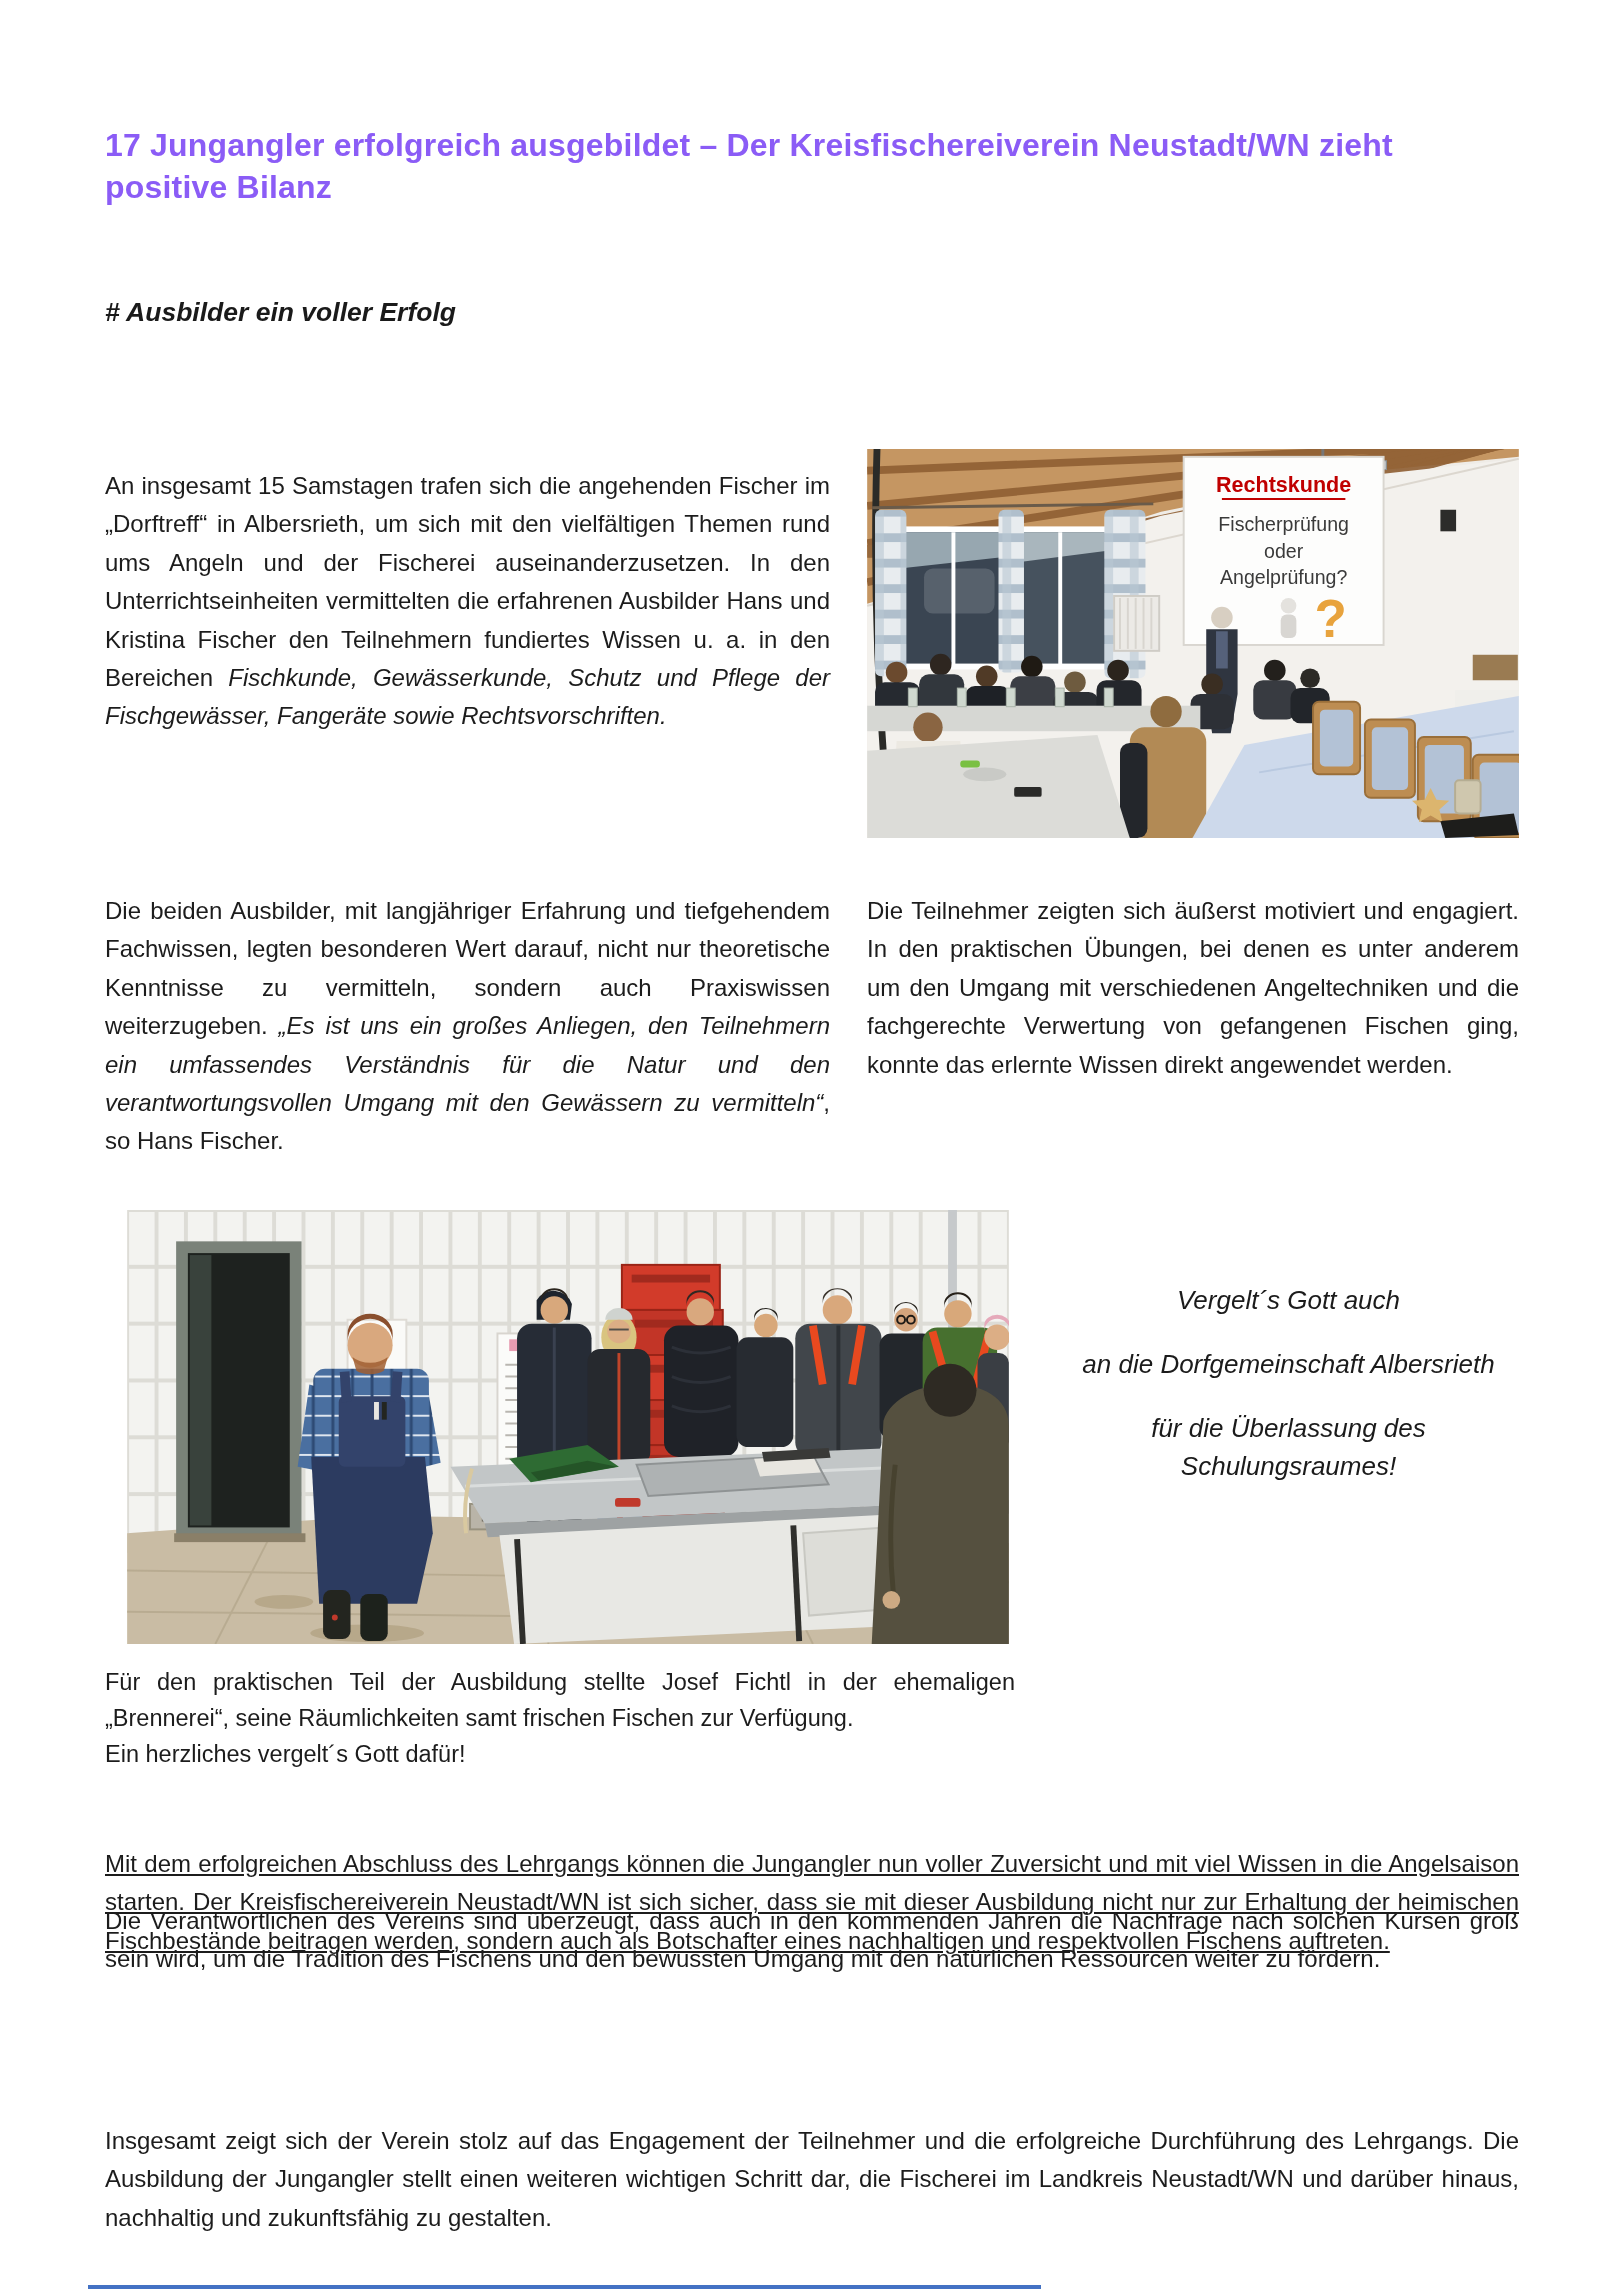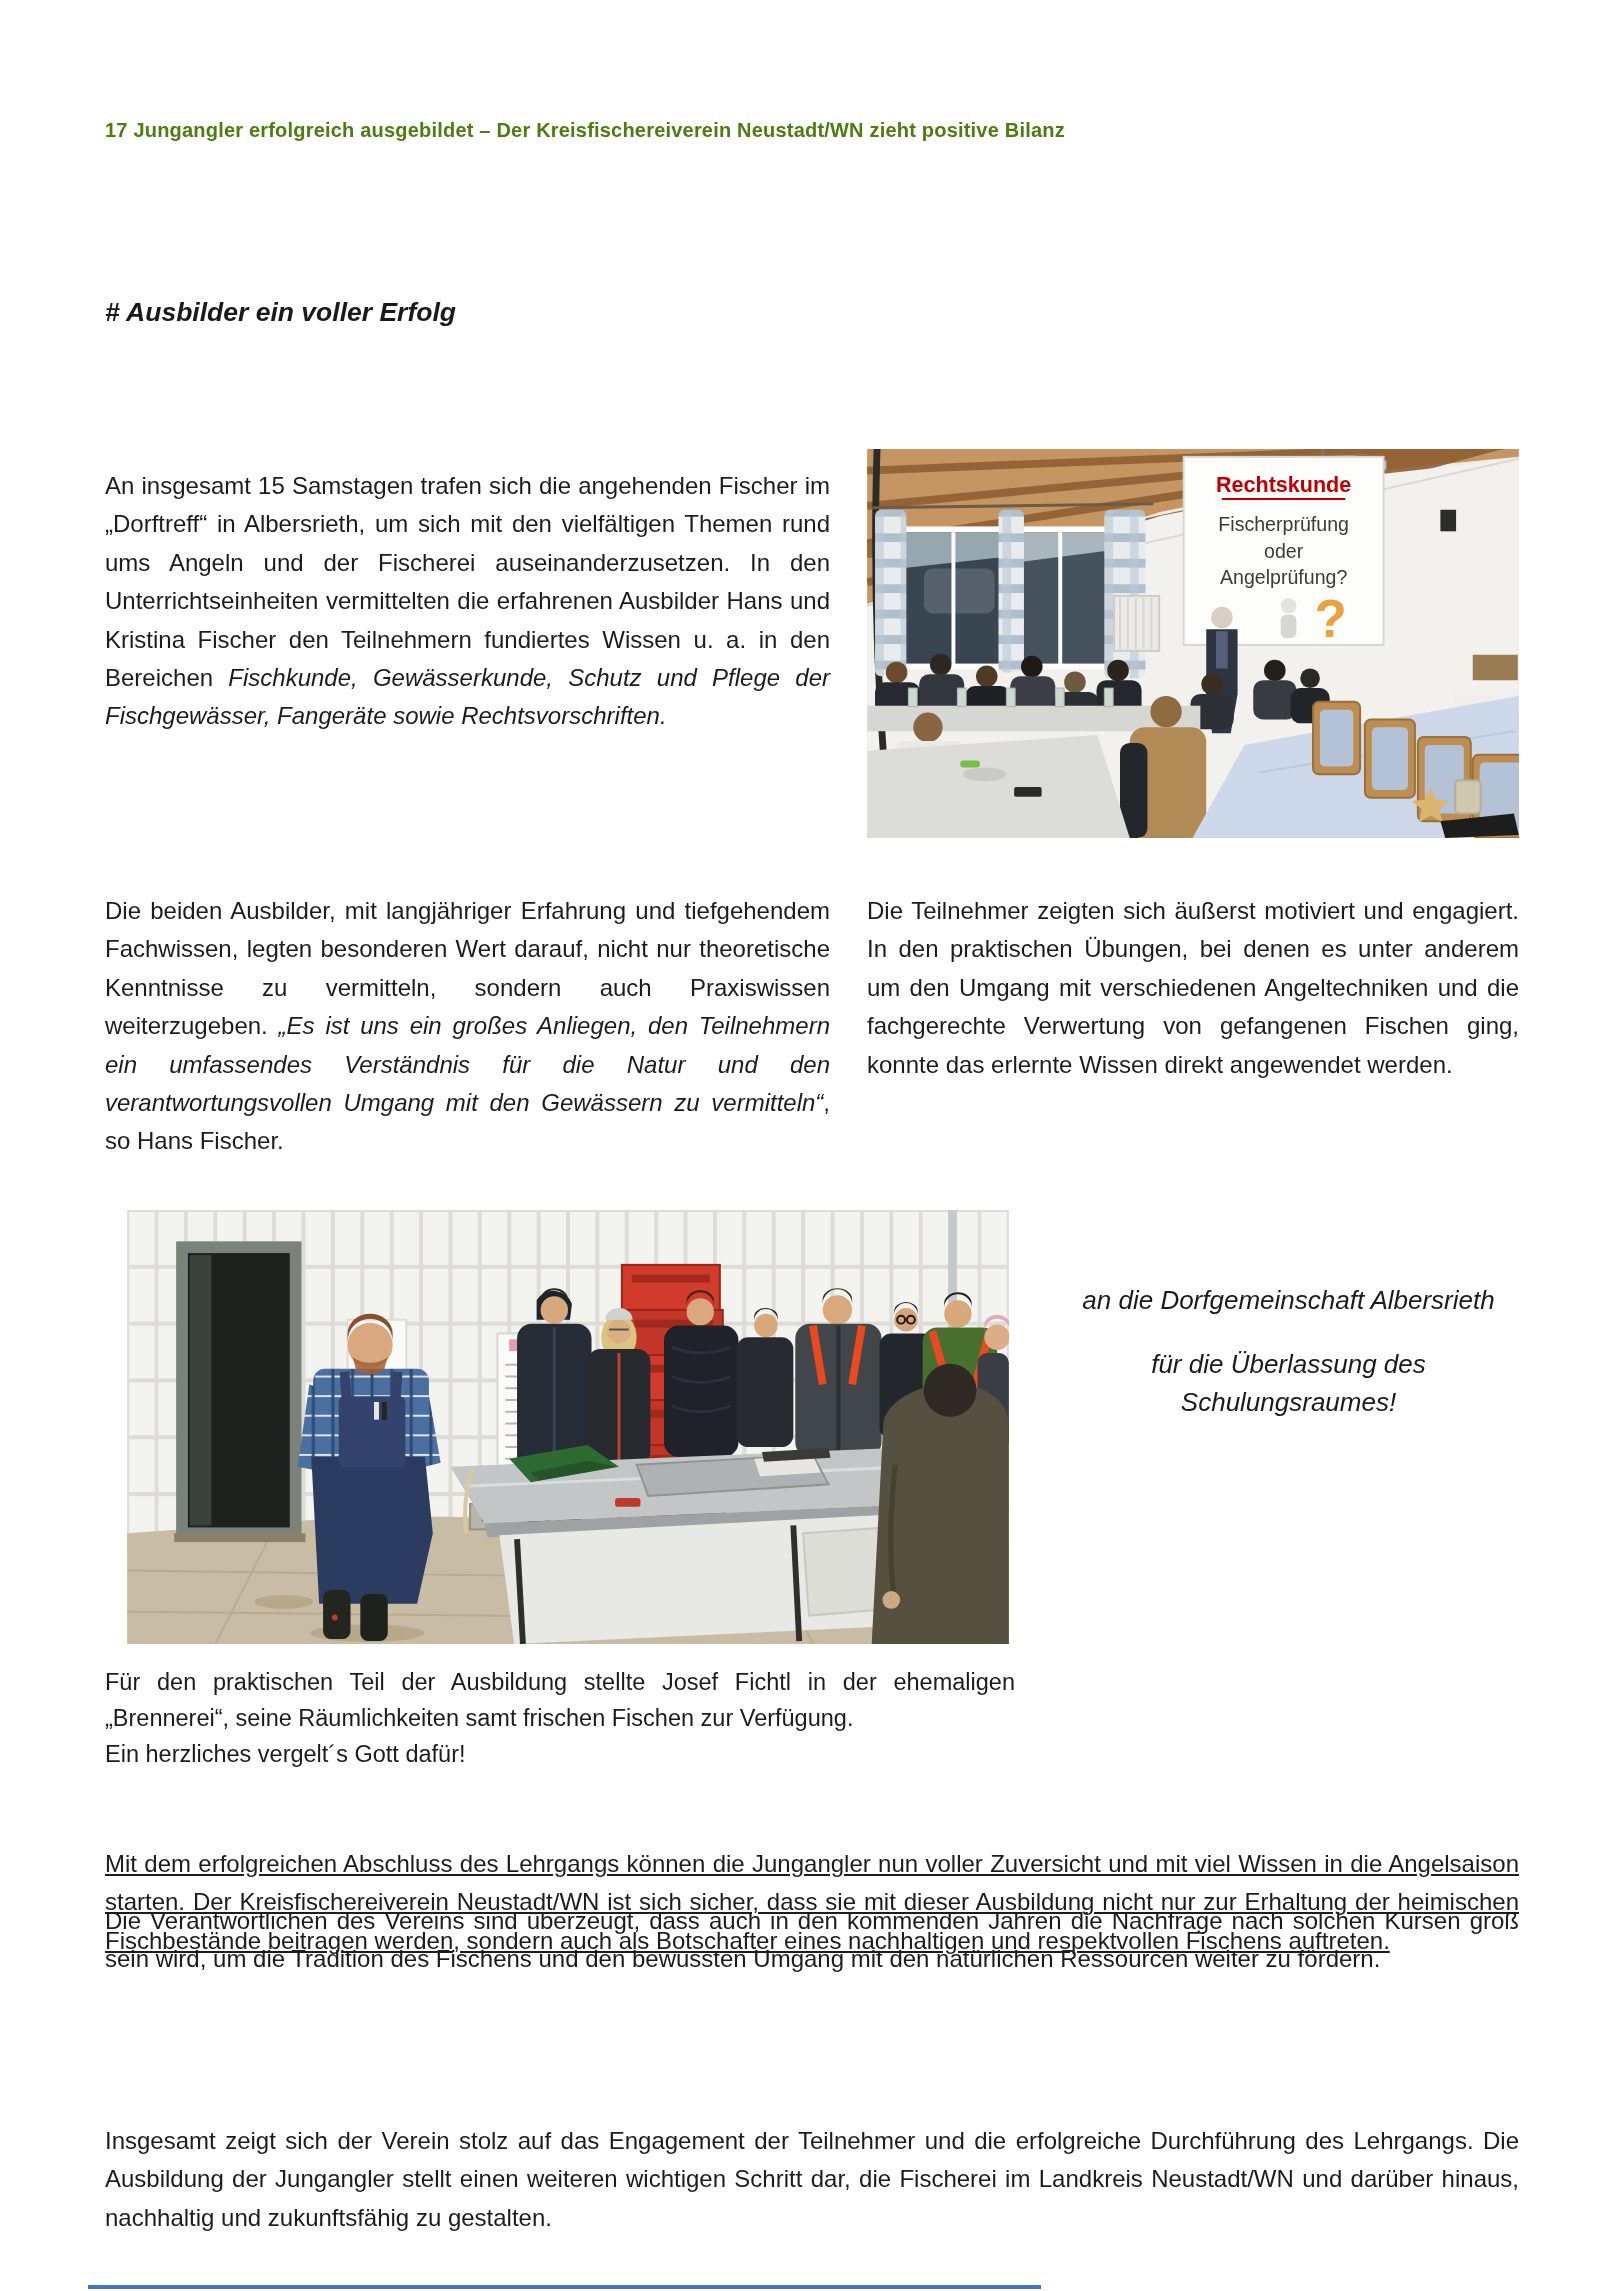--- a/index.html
+++ b/index.html
@@ -1,20 +1,20 @@
 <!DOCTYPE html>
 <html><head>
 <meta charset="utf-8">
 <style>
   html,body{margin:0;padding:0;background:#ffffff;}
   .page{position:relative;width:1619px;height:2292px;background:#ffffff;overflow:hidden;
         font-family:"Liberation Sans",sans-serif;color:#1c1c1c;}
   .abs{position:absolute;}
-  .title{left:105px;top:104px;width:1402px;font-size:20px;font-weight:700;line-height:1.3;
-         color:#4d7c0f;letter-spacing:0.2px;}
+  .title{left:105px;top:104px;width:1402px;font-size:32px;font-weight:700;line-height:1.3;
+         color:#8b5cf6;letter-spacing:0.2px;}
   .subtitle{left:105px;top:275px;width:882px;font-size:26.5px;font-weight:700;font-style:italic;color:#1a1a1a;}
   .intro{left:105px;top:345px;width:1411px;font-size:23.5px;line-height:1.5;}
   .bodytxt{font-size:24px;line-height:1.6;text-align:justify;}
   .it{font-style:italic;}
   #para-course{left:105px;top:443px;width:725px;}
   #para-trainers{left:105px;top:868px;width:725px;}
   #para-participants{left:867px;top:868px;width:652px;}
   #photo-classroom{left:867px;top:449px;width:652px;height:288px;}
   #photo-brennerei{left:127px;top:1210px;width:882px;height:434px;}
   .thanks{left:1073px;top:1282px;width:431px;text-align:center;font-style:italic;
@@ -367,20 +367,21 @@
       <g>
         <path d="M760,443 L772,215 C788,166 902,162 900,222 L900,443 Z" fill="#55503f"></path>
         <circle cx="840" cy="184" r="27" fill="#2e2a23"></circle>
         <path d="M784,260 q-8,70 -2,130" stroke="#47422f" stroke-width="5" fill="none"></path>
         <circle cx="780" cy="398" r="9" fill="#cdaa83"></circle>
       </g>
     </svg>
   </div>
 
   <div class="abs thanks">
+    <div class="grp">Vergelt´s Gott auch</div>
     <div class="grp">an  die Dorfgemeinschaft Albersrieth</div>
     <div class="grp">für die Überlassung des Schulungsraumes!</div>
   </div>
 
   <div class="abs caption">
     <div class="just">Für den praktischen Teil der Ausbildung stellte Josef Fichtl in der ehemaligen „Brennerei“, seine Räumlichkeiten samt frischen Fischen zur Verfügung.</div>
     <div>Ein herzliches vergelt´s Gott dafür!</div>
   </div>
 
   <p class="abs bodytxt" id="closing1">Mit dem erfolgreichen Abschluss des Lehrgangs können die Jungangler nun voller Zuversicht und mit viel Wissen in die Angelsaison starten. Der Kreisfischereiverein Neustadt/WN ist sich sicher, dass sie mit dieser Ausbildung nicht nur zur Erhaltung der heimischen Fischbestände beitragen werden, sondern auch als Botschafter eines nachhaltigen und respektvollen Fischens auftreten.</p>

